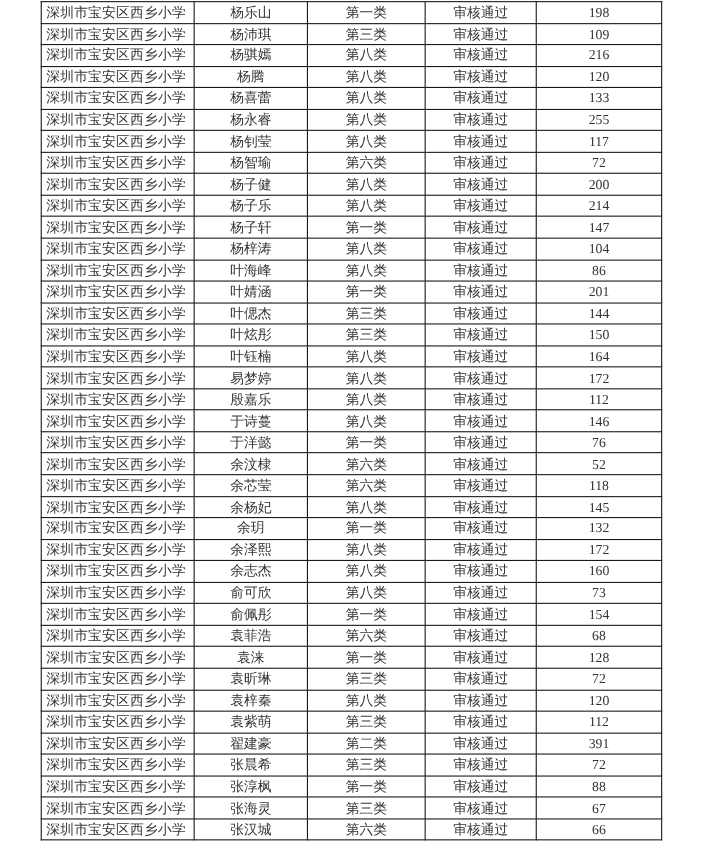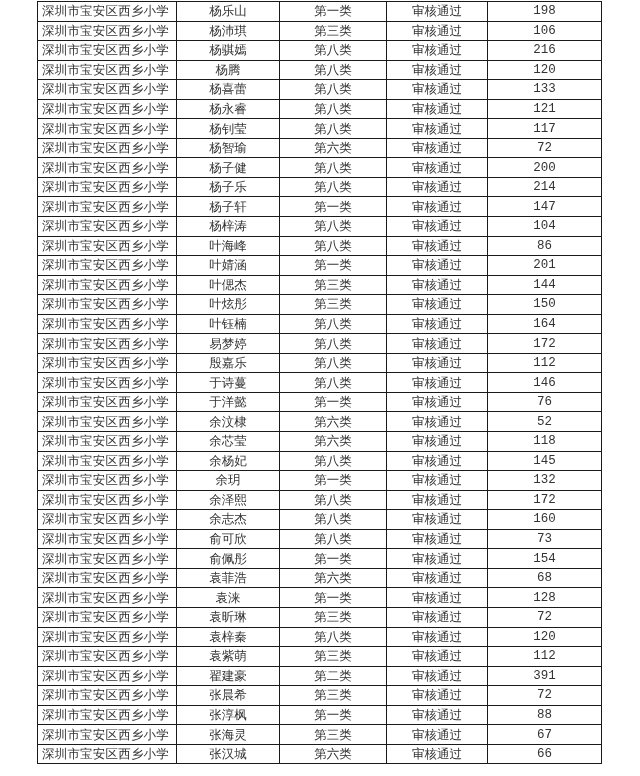--- a/index.html
+++ b/index.html
@@ -42,21 +42,21 @@
       white-space: nowrap;
       overflow: hidden;
       color: #333;
     }
     td.school {
       text-align: left;
       padding-left: 4px;
       letter-spacing: 0.2px;
     }
     td.score {
-      font-family: Liberation Mono, monospace;
+      font-family: Liberation Serif, serif;
       font-size: 12.5px;
     }
   </style>
 </head>
 <body>
 
 <div class="table-wrap">
   <table>
     <colgroup>
       <col class="c-school">
@@ -71,21 +71,21 @@
           <td class="name">杨乐山</td>
           <td class="cat">第一类</td>
           <td class="status">审核通过</td>
           <td class="score">198</td>
         </tr>
         <tr>
           <td class="school">深圳市宝安区西乡小学</td>
           <td class="name">杨沛琪</td>
           <td class="cat">第三类</td>
           <td class="status">审核通过</td>
-          <td class="score">106</td>
+          <td class="score">109</td>
         </tr>
         <tr>
           <td class="school">深圳市宝安区西乡小学</td>
           <td class="name">杨骐嫣</td>
           <td class="cat">第八类</td>
           <td class="status">审核通过</td>
           <td class="score">216</td>
         </tr>
         <tr>
           <td class="school">深圳市宝安区西乡小学</td>
@@ -99,21 +99,21 @@
           <td class="name">杨喜蕾</td>
           <td class="cat">第八类</td>
           <td class="status">审核通过</td>
           <td class="score">133</td>
         </tr>
         <tr>
           <td class="school">深圳市宝安区西乡小学</td>
           <td class="name">杨永睿</td>
           <td class="cat">第八类</td>
           <td class="status">审核通过</td>
-          <td class="score">121</td>
+          <td class="score">255</td>
         </tr>
         <tr>
           <td class="school">深圳市宝安区西乡小学</td>
           <td class="name">杨钊莹</td>
           <td class="cat">第八类</td>
           <td class="status">审核通过</td>
           <td class="score">117</td>
         </tr>
         <tr>
           <td class="school">深圳市宝安区西乡小学</td>

